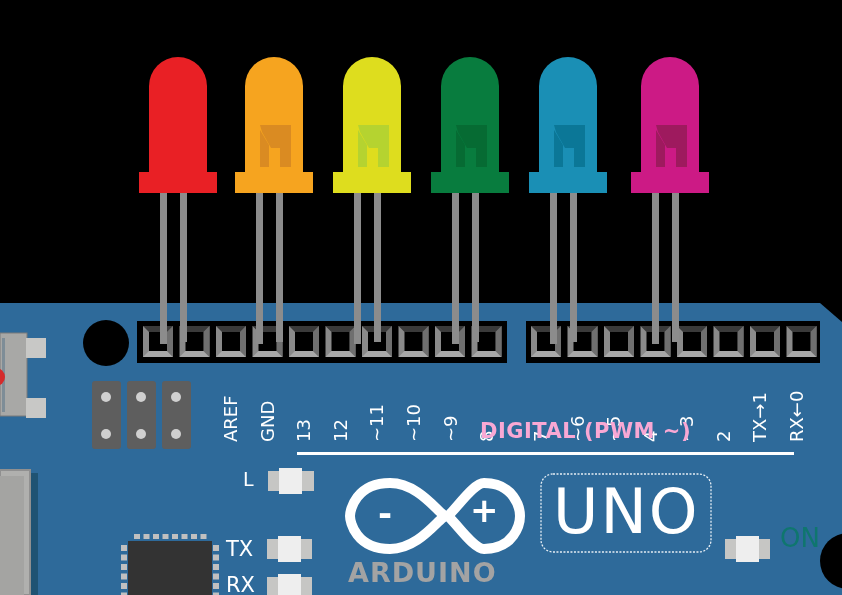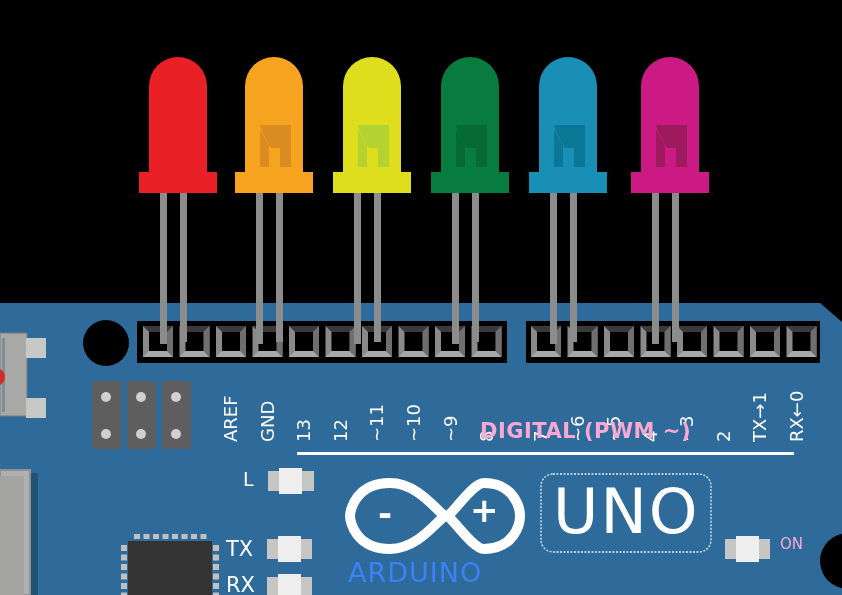--- a/index.html
+++ b/index.html
@@ -304,19 +304,19 @@
       <div class="pinlbl" style="left: 713.5px; top: 442px; text-align: right;">2</div>
       <div class="pinlbl" style="left: 750px; top: 442px; text-align: right;">TX→1</div>
       <div class="pinlbl" style="left: 786.5px; top: 442px; text-align: right;">RX←0</div>
     </div>
 
 <div class="abs" style="left:480px;top:419px;color:#f9a8d4;font-weight:bold;font-size:21px;letter-spacing:0.5px;">DIGITAL (PWM ~)</div>
 
 <div class="abs" style="left:243px;top:468px;color:#fff;font-size:19px;">L</div>
 <div class="abs" style="left:226px;top:537px;color:#fff;font-size:21px;">TX</div>
 <div class="abs" style="left:226px;top:573px;color:#fff;font-size:21px;">RX</div>
-<div class="abs" style="left:780px;top:535px;color:#f9a8d4;font-size:15px;">ON</div>
+<div class="abs" style="left:780px;top:523px;color:#0f766e;font-size:26px;">ON</div>
 
 <div class="abs" style="left:378px;top:493px;color:#fff;font-size:34px;font-weight:bold;">-</div>
 <div class="abs" style="left:470px;top:490px;color:#fff;font-size:34px;font-weight:bold;">+</div>
-<div class="abs" style="left:348px;top:557px;color:#3b82f6;font-size:27px;font-weight:normal;letter-spacing:1px;">ARDUINO</div>
+<div class="abs" style="left:348px;top:557px;color:#a3a3a3;font-size:27px;font-weight:bold;letter-spacing:1px;">ARDUINO</div>
 <div class="abs" style="left:553px;top:476px;color:#fff;font-size:62px;letter-spacing:2px;line-height:72px;">UNO</div>
 </div>
 
 </body></html>

